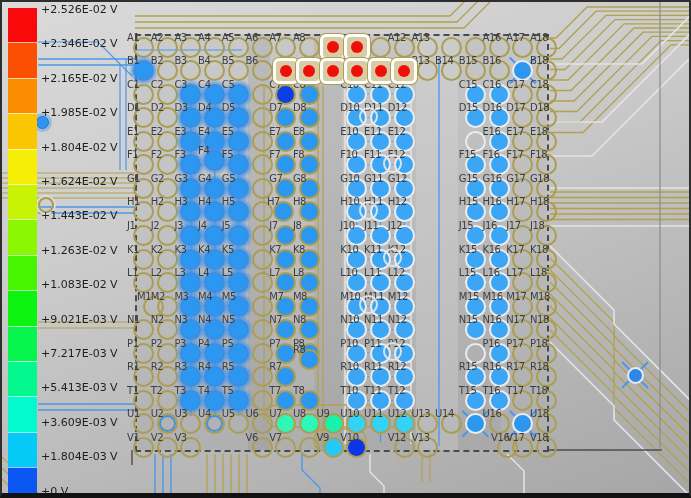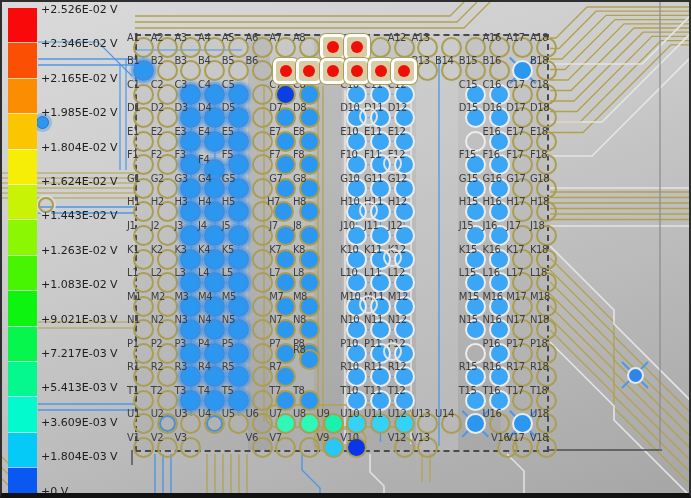--- a/index.html
+++ b/index.html
@@ -437,21 +437,21 @@
       </div>
       <div class="cell ring-olive" style="left:131.0px;top:152.3px">
         <span class="plabel">F1</span>
       </div>
       <div class="cell ring-olive" style="left:154.7px;top:152.3px">
         <span class="plabel">F2</span>
       </div>
       <div class="cell fill-blue ring-blueglow" style="left:178.4px;top:152.3px">
         <span class="plabel">F3</span>
       </div>
-      <div class="cell fill-blue ring-blueglow" style="left:202.1px;top:157px">
+      <div class="cell fill-blue ring-blueglow" style="left:202.1px;top:148px">
         <span class="plabel">F4</span>
       </div>
       <div class="cell fill-blue ring-blueglow" style="left:225.8px;top:152.3px">
         <span class="plabel">F5</span>
       </div>
       <div class="cell ring-olive" style="left:249.5px;top:152.3px"></div>
       <div class="cell fill-blue ring-olive" style="left:273.2px;top:152.3px">
         <span class="plabel">F7</span>
       </div>
       <div class="cell fill-blue ring-olive" style="left:296.9px;top:152.3px">
@@ -686,21 +686,21 @@
       </div>
       <div class="cell fill-blue2 ring-white" style="left:486.5px;top:270.0px">
         <span class="plabel">L16</span>
       </div>
       <div class="cell ring-olive" style="left:510.2px;top:270.0px">
         <span class="plabel">L17</span>
       </div>
       <div class="cell ring-olive" style="left:533.9px;top:270.0px">
         <span class="plabel">L18</span>
       </div>
-      <div class="cell ring-olive" style="left:131.0px;top:293.6px">
+      <div class="cell ring-olive" style="left:141px;top:293.6px">
         <span class="plabel">M1</span>
       </div>
       <div class="cell ring-olive" style="left:154.7px;top:293.6px">
         <span class="plabel">M2</span>
       </div>
       <div class="cell fill-blue ring-blueglow" style="left:178.4px;top:293.6px">
         <span class="plabel">M3</span>
       </div>
       <div class="cell fill-blue ring-blueglow" style="left:202.1px;top:293.6px">
         <span class="plabel">M4</span>

